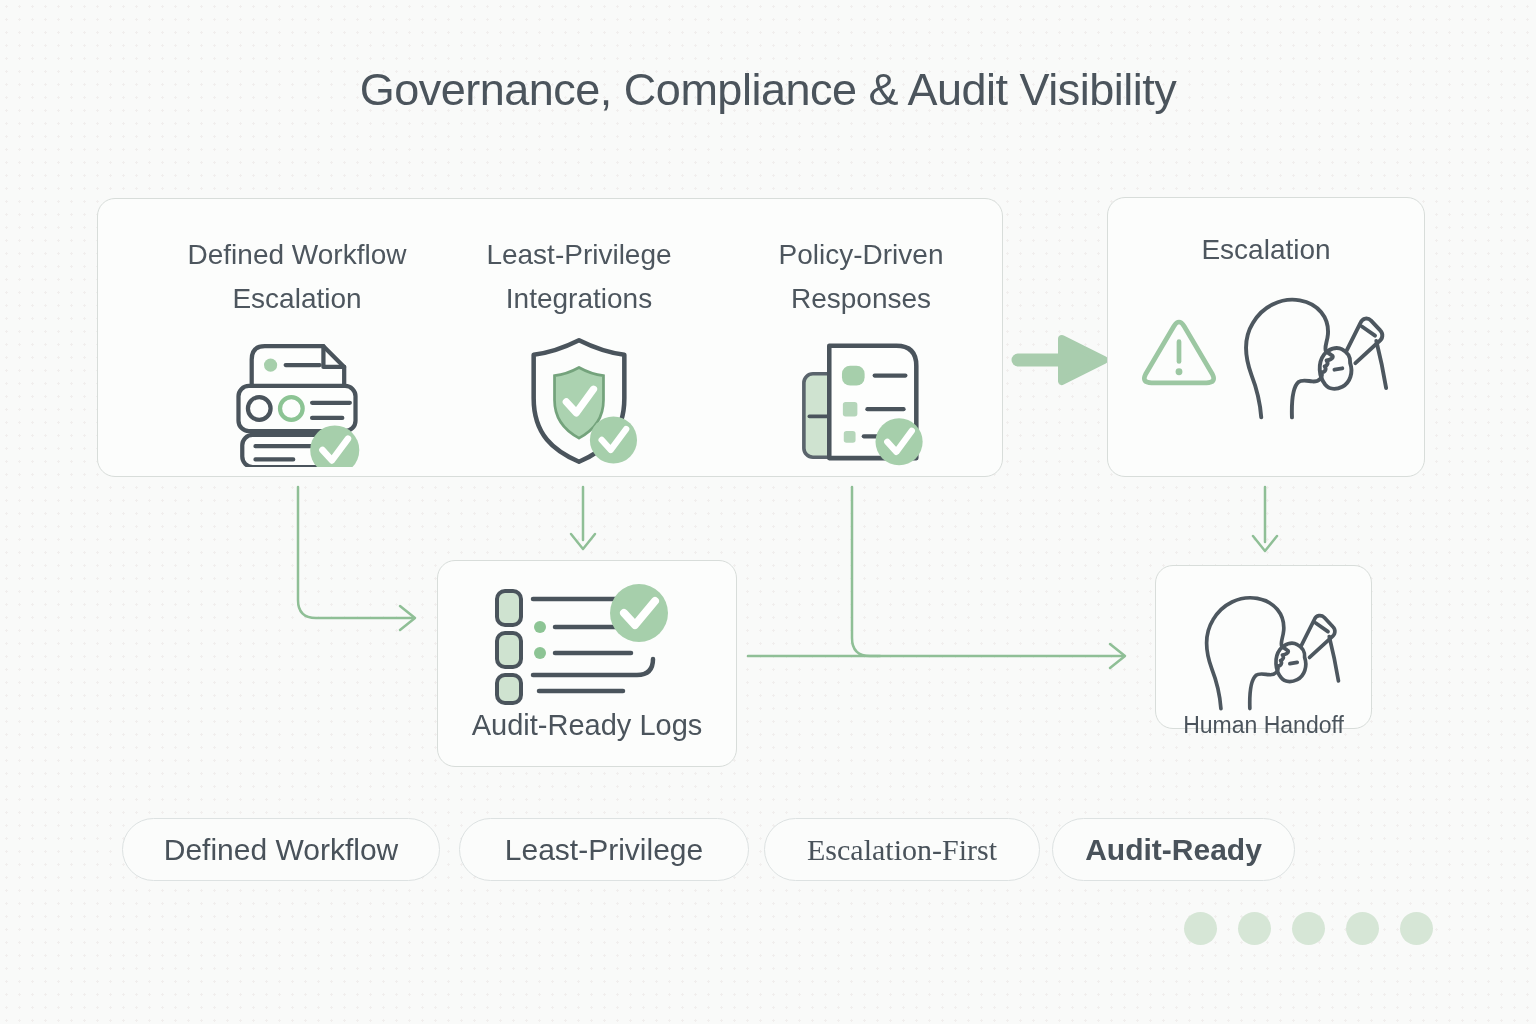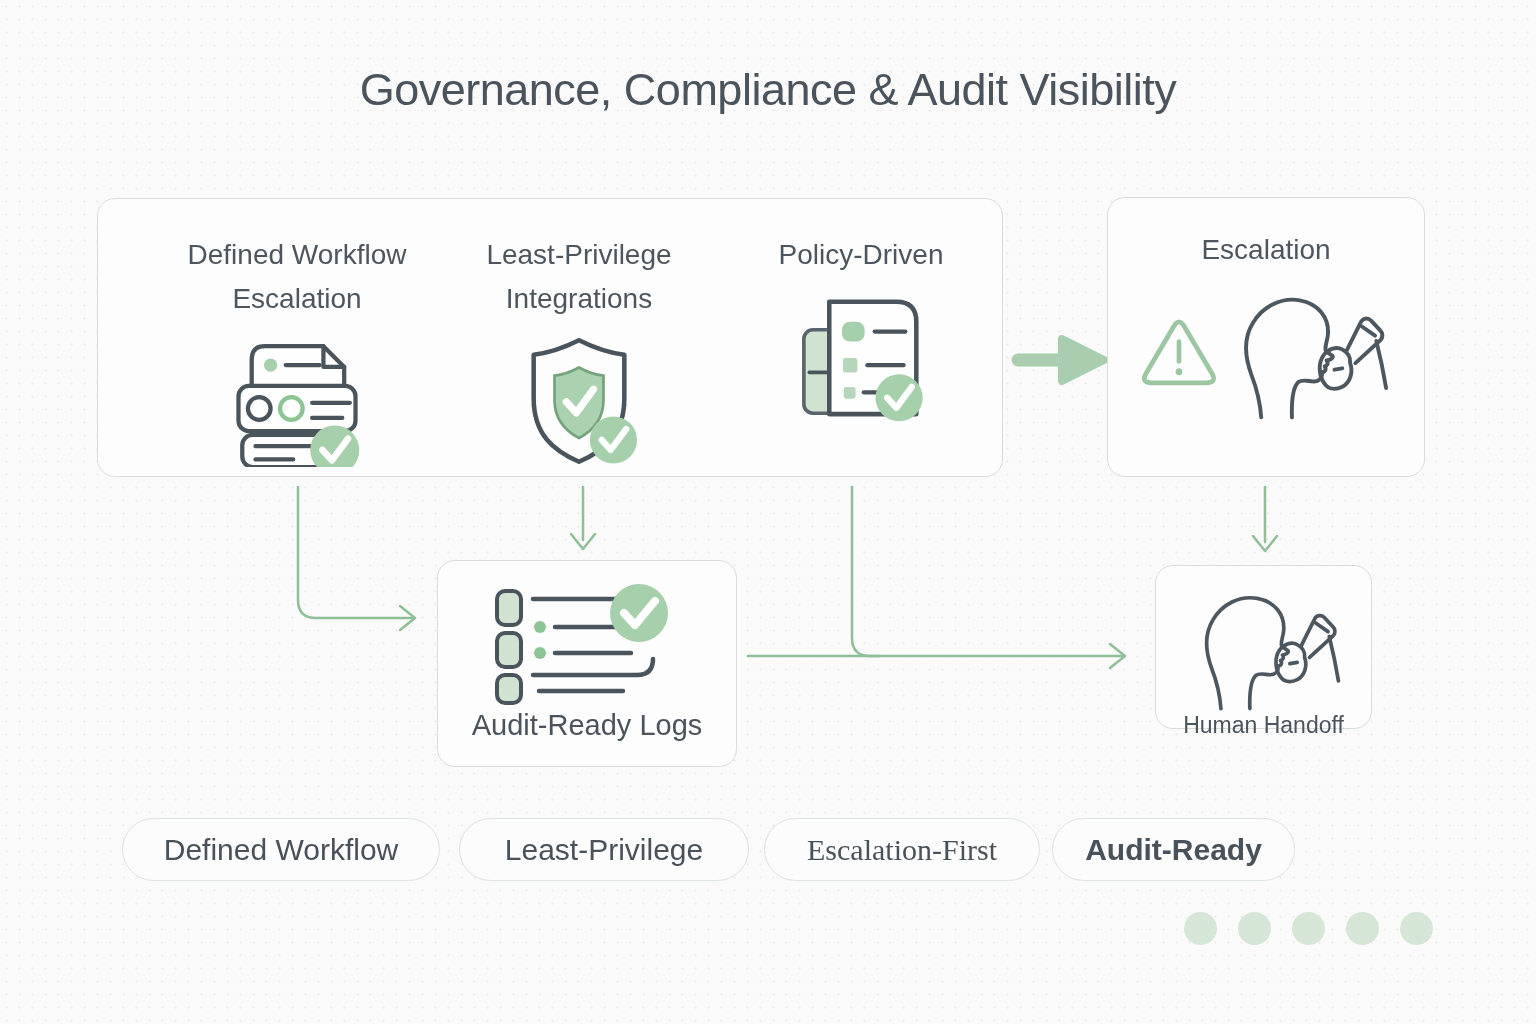--- a/index.html
+++ b/index.html
@@ -117,20 +117,21 @@
           <path d="M56 76 L67 88 L86 62" stroke="#ffffff" stroke-width="8" fill="none" stroke-linecap="round" stroke-linejoin="round"></path>
           <circle cx="108" cy="118" r="26" fill="#a6cfab"></circle>
           <path d="M95 118 L105 129 L122 106" stroke="#ffffff" stroke-width="7" fill="none" stroke-linecap="round" stroke-linejoin="round"></path>
         </svg>
       </div>
     </div>
 
     <div class="panel-col">
       <div class="col-heading">
         <div>Policy-Driven</div>
+        <div>Responses</div>
       </div>
       <div class="col-icon">
         <svg width="136" height="136" viewBox="0 0 150 150">
           <rect x="12" y="45" width="58" height="92" rx="10" fill="#cfe3d0" stroke="#5a646c" stroke-width="4"></rect>
           <path d="M18 92 H52" stroke="#4a545c" stroke-width="4" stroke-linecap="round"></path>
           <path d="M40 138 V14 H114 Q136 14 136 36 V138 Z" fill="#fdfefd" stroke="#4a545c" stroke-width="5" stroke-linejoin="round"></path>
           <rect x="54" y="36" width="25" height="22" rx="9" fill="#a6cfab"></rect>
           <path d="M90 47 H124" stroke="#4a545c" stroke-width="4.5" stroke-linecap="round"></path>
           <rect x="55" y="76" width="16" height="16" rx="3" fill="#b5d6ba"></rect>
           <path d="M82 84 H122" stroke="#4a545c" stroke-width="4.5" stroke-linecap="round"></path>

